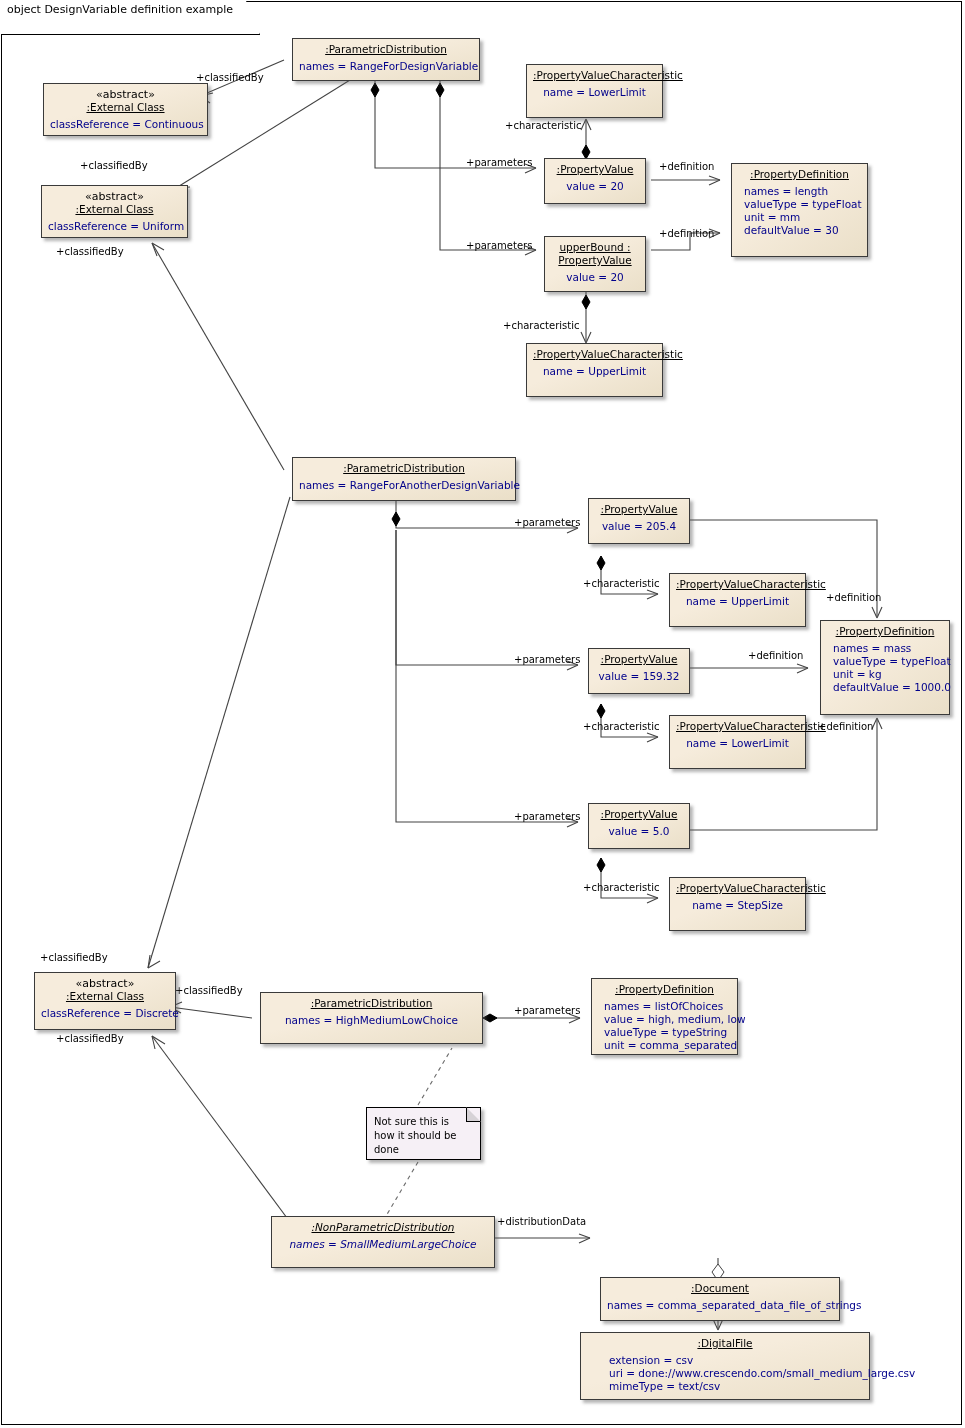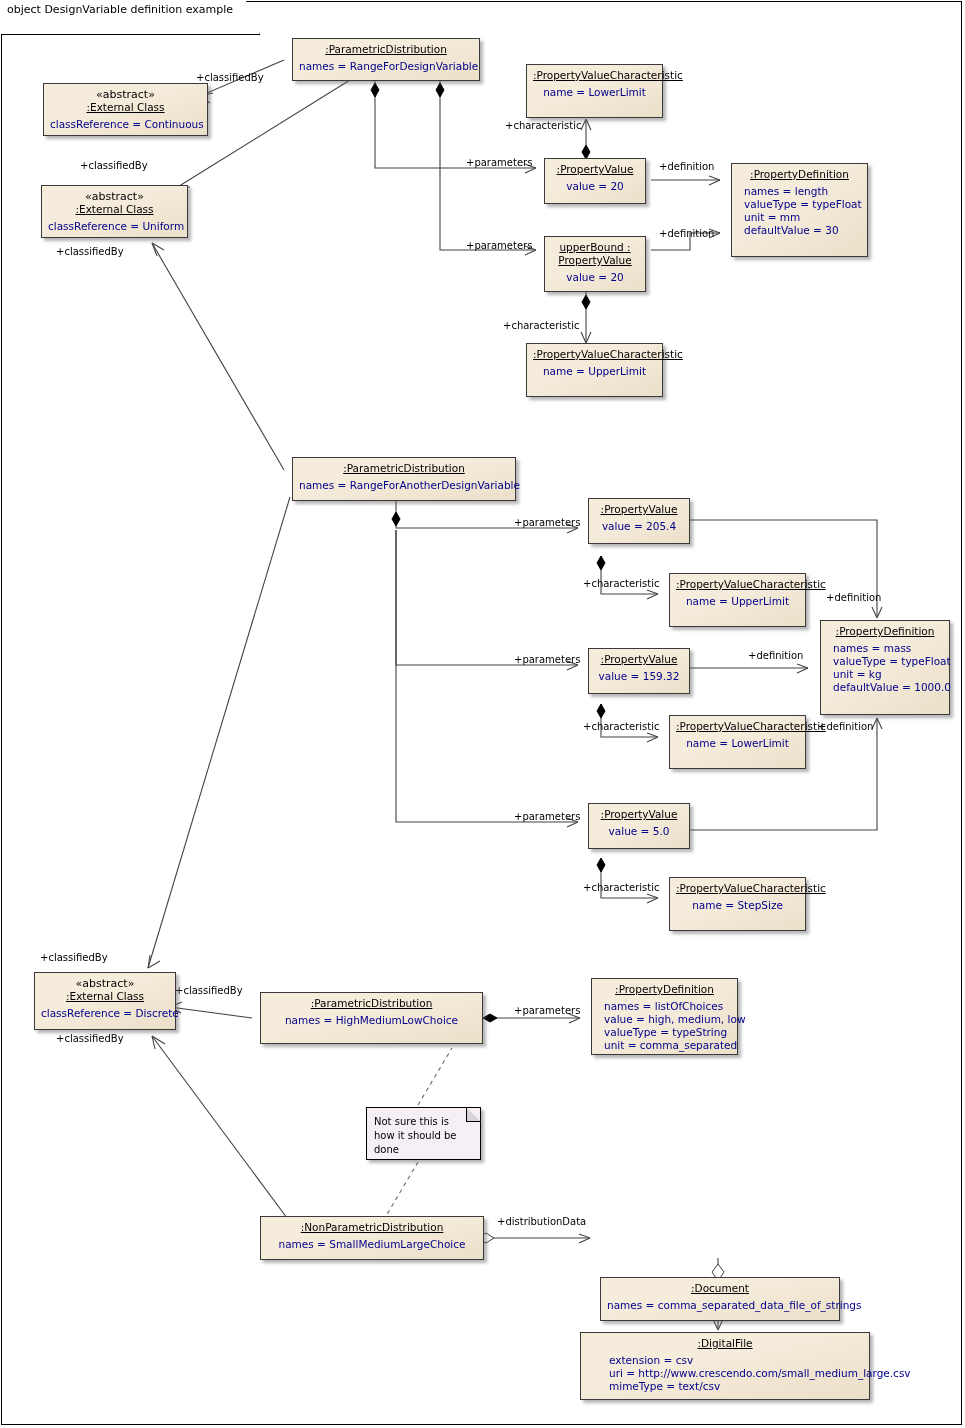--- a/index.html
+++ b/index.html
@@ -400,36 +400,36 @@
       <span class="a">valueType = typeString</span>
       <span class="a">unit = comma_separated</span>
     </span>
   </div>
 
   <div class="note" style="left:366px; top:1107px; width:115px; height:53px;">
     <span class="fold"></span>
     <span>Not sure this is how it should be done</span>
   </div>
 
-  <div class="node" style="left:252px; top:1216px; width:224px; height:44px;">
+  <div class="node" style="left:263px; top:1216px; width:224px; height:52px;font-style:italic;">
     <span class="title">:NonParametricDistribution</span>
     <span class="attrs">
       <span class="a">names = SmallMediumLargeChoice</span>
     </span>
   </div>
 
   <div class="node" style="left:592px; top:1277px; width:240px; height:44px;">
     <span class="title">:Document</span>
     <span class="attrs">
       <span class="a">names = comma_separated_data_file_of_strings</span>
     </span>
   </div>
 
   <div class="node" style="left:572px; top:1332px; width:290px; height:68px;">
     <span class="title">:DigitalFile</span>
     <span class="attrs left" style="padding-left:22px;">
       <span class="a">extension = csv</span>
-      <span class="a">uri = http://www.crescendo.com/small_medium_large.csv</span>
+      <span class="a">uri = done://www.crescendo.com/small_medium_large.csv</span>
       <span class="a">mimeType = text/csv</span>
     </span>
   </div>
 
 </div>
 
 </body></html>

